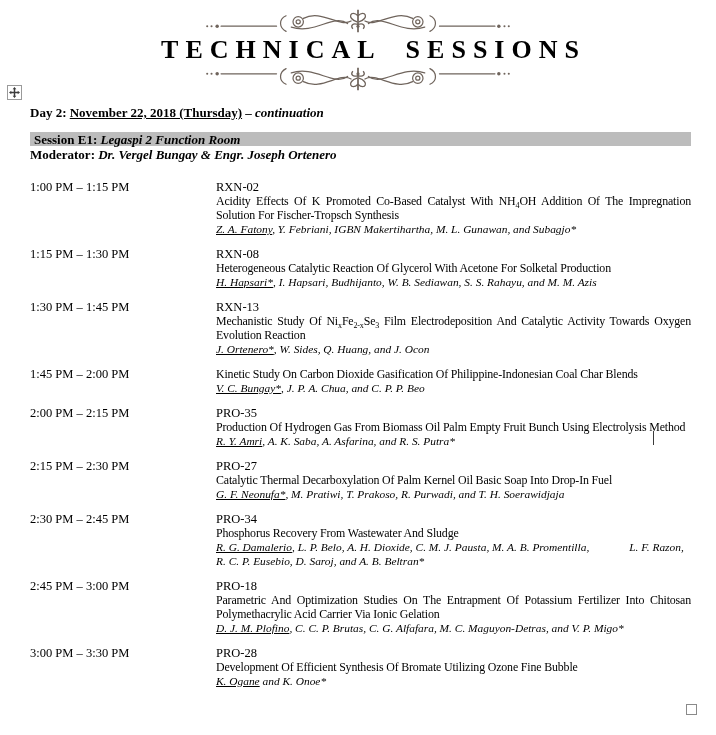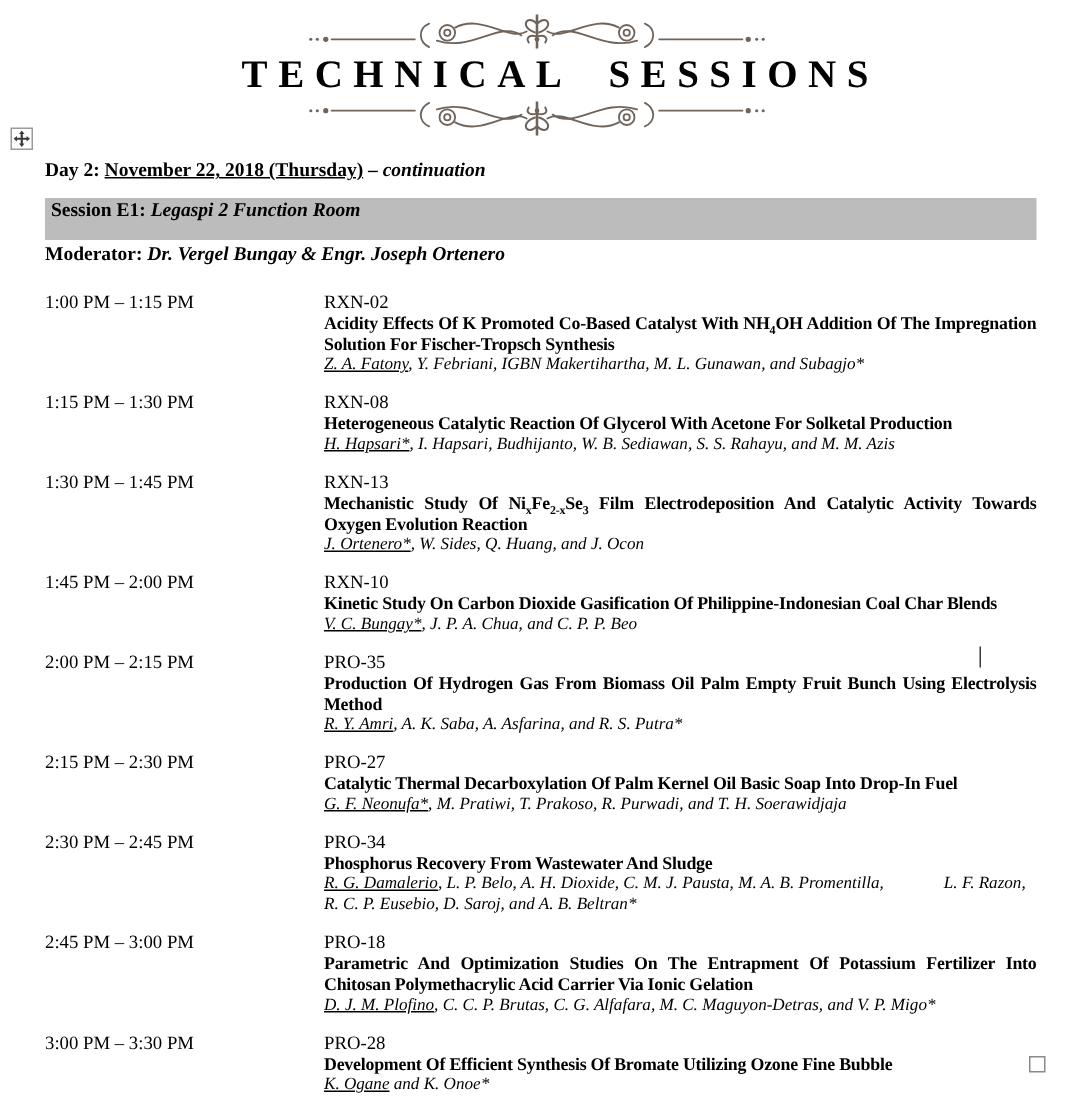--- a/index.html
+++ b/index.html
@@ -26,33 +26,33 @@
   .resize-handle{
     position:absolute;left:686px;top:704px;width:11px;height:11px;
     border:1px solid #8a8a8a;box-sizing:border-box;background:#fff;
   }
   
   .main{margin:0 25px 0 30px;}
   .day{margin:13px 0 0 0;font-weight:bold;font-size:13px;line-height:15px;}
   .day .date{text-decoration:underline;}
   .day .cont{font-style:italic;}
   .session-bar{
-    margin-top:12px;background:#bcbcbc;padding:0 4px;height:28px;line-height:16px;
+    margin-top:12px;background:#bcbcbc;padding:0 4px;height:14px;line-height:16px;
     font-size:13px;
   }
   .b{font-weight:bold;}
   .bi{font-weight:bold;font-style:italic;}
   .moderator{margin:1px 0 0 0;font-size:13px;line-height:15px;}
   
   .entries{margin-top:18px;}
   .entry{display:flex;margin-bottom:11px;}
   .time{flex:0 0 186px;width:186px;font-size:12.5px;line-height:14px;}
   .details{flex:1;min-width:0;}
   .code{font-size:12.5px;line-height:14px;}
-  .ttl{font-weight:bold;font-size:11.9px;line-height:14px;text-align:justify;letter-spacing:-0.15px;}
+  .ttl{font-weight:normal;font-size:11.9px;line-height:14px;text-align:justify;letter-spacing:-0.15px;}
   .authors{font-style:italic;font-size:11.4px;line-height:14px;}
   .authors .u{text-decoration:underline;}
   .gap{display:inline-block;width:40px;}
   sub{font-size:8px;line-height:0;}
   .hidden-defs{position:absolute;width:0;height:0;overflow:hidden;}
 </style>
 </head>
 <body>
 
 <svg class="hidden-defs" aria-hidden="true">
@@ -133,21 +133,20 @@
     <div class="details">
       <div class="code">RXN-13</div>
       <div class="ttl"><span>Mechanistic Study Of Ni</span><sub>x</sub><span>Fe</span><sub>2-x</sub><span>Se</span><sub>3</sub><span> Film Electrodeposition And Catalytic Activity Towards Oxygen Evolution Reaction</span></div>
       <div class="authors"><span class="u">J. Ortenero*</span><span>, W. Sides, Q. Huang, and J. Ocon</span></div>
     </div>
   </div>
 
   <div class="entry">
     <div class="time">1:45 PM – 2:00 PM</div>
     <div class="details">
-      <div class="code">RXN-10</div>
       <div class="ttl"><span>Kinetic Study On Carbon Dioxide Gasification Of Philippine-Indonesian Coal Char Blends</span></div>
       <div class="authors"><span class="u">V. C. Bungay*</span><span>, J. P. A. Chua, and C. P. P. Beo</span></div>
     </div>
   </div>
 
   <div class="entry">
     <div class="time">2:00 PM – 2:15 PM</div>
     <div class="details">
       <div class="code">PRO-35</div>
       <div class="ttl"><span>Production Of Hydrogen Gas From Biomass Oil Palm Empty Fruit Bunch Using Electrolysis Method</span></div>

